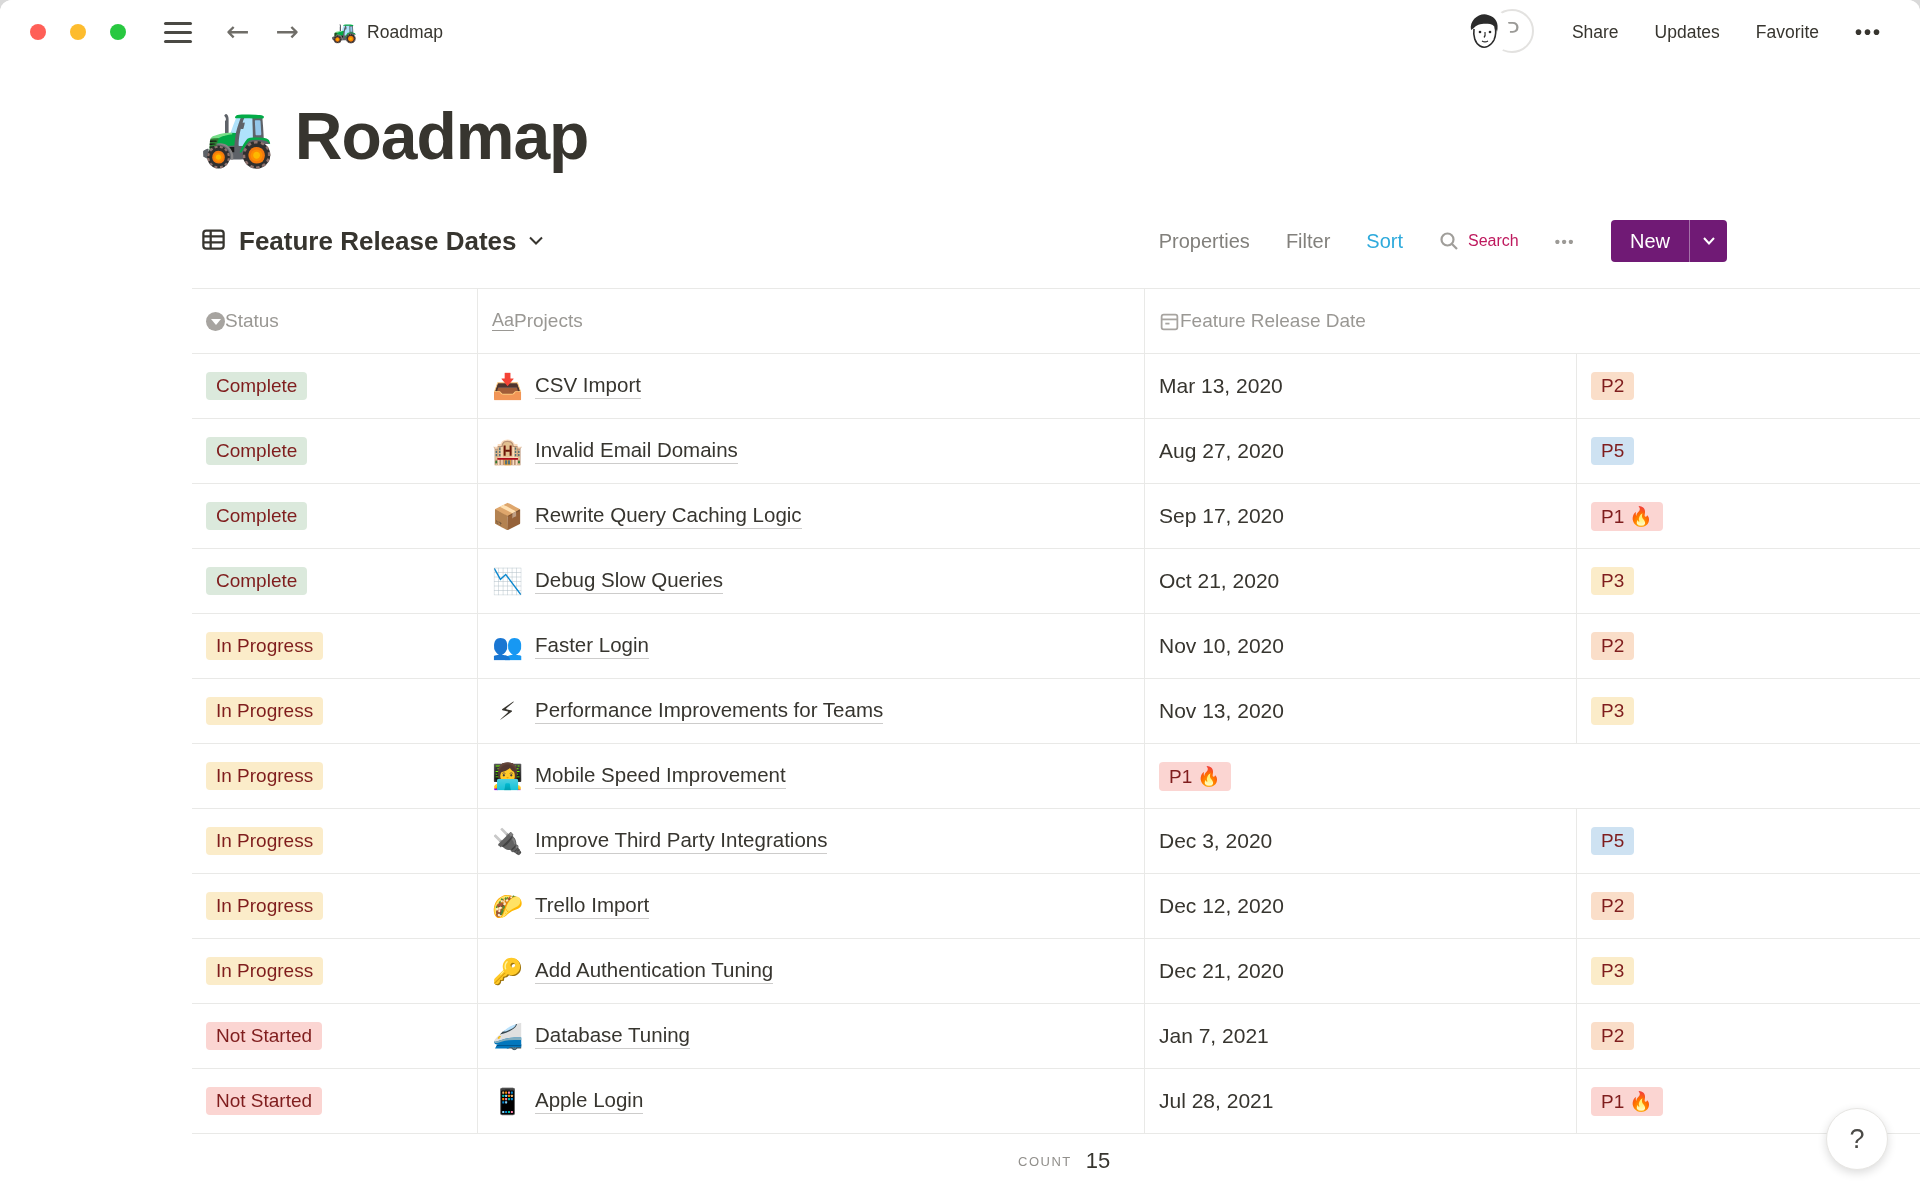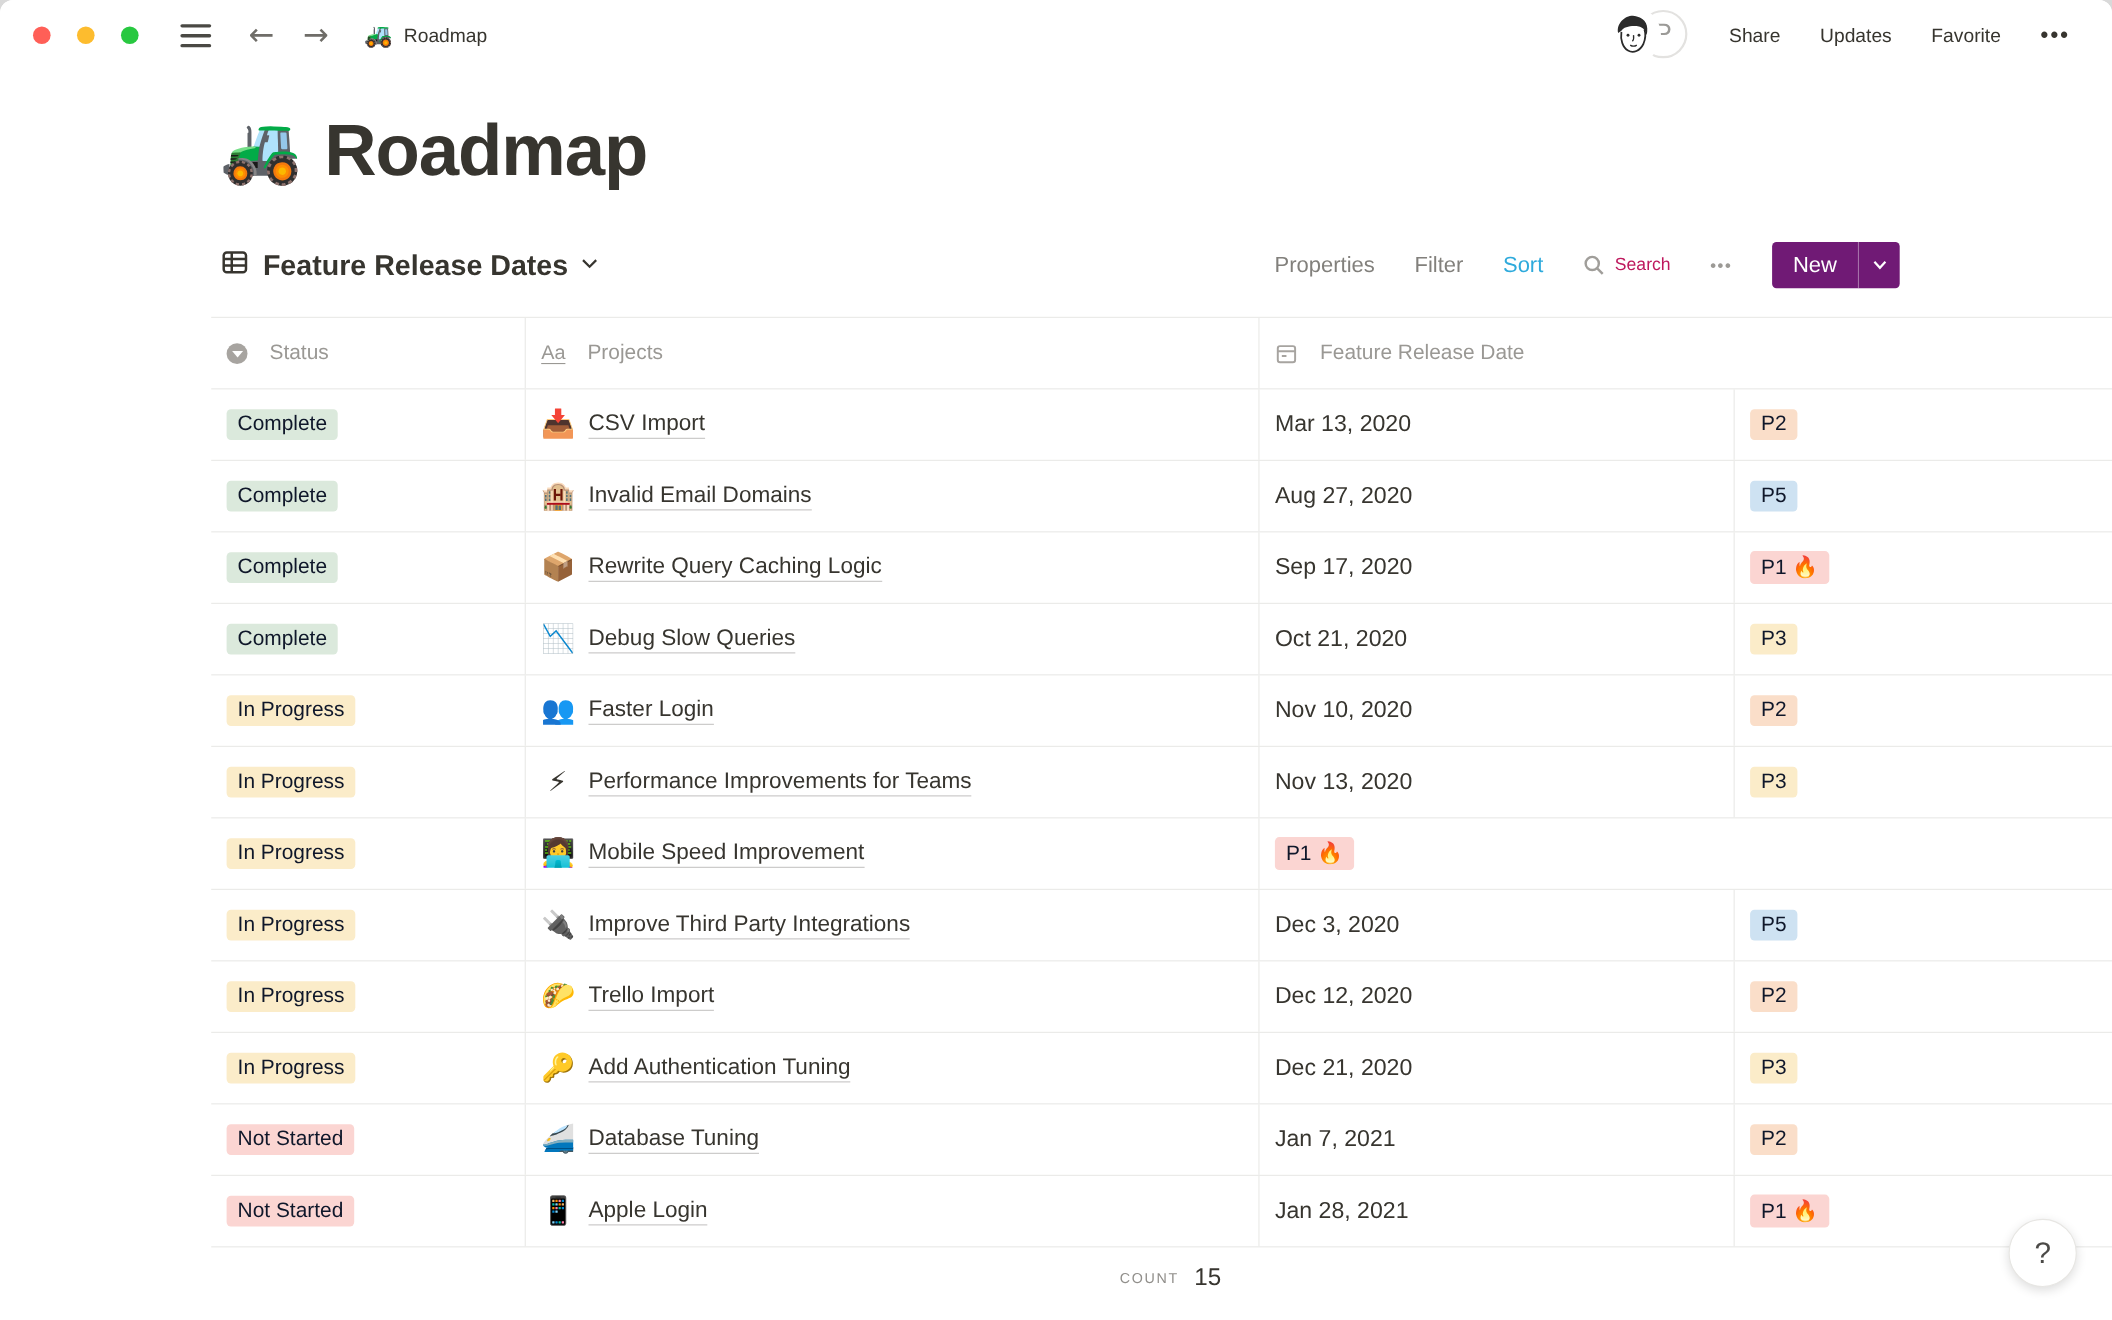--- a/index.html
+++ b/index.html
@@ -41,25 +41,25 @@
   .tb-ellipsis { background:none; border:none; font-size:15px; letter-spacing:1.5px; color:#9C9A96; cursor:pointer; font-weight:bold; }
   .new-btn { display:flex; align-items:stretch; height:42px; border-radius:4px; overflow:hidden; cursor:pointer; }
   .new-btn .new-label { display:flex; align-items:center; padding:0 19px; color:#fff; font-size:20px; font-weight:500; }
   .new-btn .nb-divider { width:1px; background:rgba(255,255,255,0.38); }
   .new-btn .nb-chev { width:37px; display:flex; align-items:center; justify-content:center; }
 
   
   .table { margin:26px 0 0 192px; width:1728px; }
   .trow { display:grid; grid-template-columns:286px 667px 432px 343px; }
   .thead { border-top:1px solid #E9E9E7; border-bottom:1px solid #E9E9E7; }
-  .th { height:64px; display:flex; align-items:center; gap:20px; padding-left:14px; font-size:19px; color:#9A9894; cursor:pointer; }
+  .th { height:64px; display:flex; align-items:center; gap:0; padding-left:14px; font-size:19px; color:#9A9894; cursor:pointer; }
   .th:not(:last-child), .td:not(:last-child) { border-right:1px solid #E9E9E7; }
   .tr { border-bottom:1px solid #E9E9E7; }
   .td { height:64px; display:flex; align-items:center; padding-left:14px; cursor:pointer; }
-  .badge { display:inline-block; padding:3px 10px; border-radius:4px; font-size:19px; color:#0f172a; white-space:nowrap; }
+  .badge { display:inline-block; padding:3px 10px; border-radius:4px; font-size:19px; color:#7f1d1d; white-space:nowrap; }
   .proj { display:flex; align-items:center; gap:13px; }
   .proj .p-emoji { font-size:25px; width:30px; text-align:center; }
   .proj .txt { font-size:20.5px; font-weight:500; color:#37352F; border-bottom:1.5px solid rgba(55,53,47,0.25); padding-bottom:1px; }
   .td.date { font-size:21px; color:#37352F; }
 
   .sel-icon { width:19px; height:19px; border-radius:50%; background:#A7A4A0; display:inline-flex; align-items:center; justify-content:center; flex:none; }
   .sel-icon i { display:block; width:0; height:0; border-left:5px solid transparent; border-right:5px solid transparent; border-top:6px solid #fff; margin-top:1px; }
   .aa-icon { font-size:18px; color:#9A9894; border-bottom:1.5px solid #9A9894; line-height:1.1; flex:none; }
 
   .tfoot { height:54px; display:flex; align-items:center; gap:14px; padding-left:826px; }
@@ -359,21 +359,21 @@
   <div class="trow tr">
     <div class="td">
       <span class="badge" style="background: rgb(251, 213, 210);">Not Started</span>
     </div>
     <div class="td">
       <span class="proj">
         <span class="p-emoji">📱</span>
         <span class="txt">Apple Login</span>
       </span>
     </div>
-    <div class="td date">Jan 28, 2021</div>
+    <div class="td date">Jul 28, 2021</div>
     <div class="td">
       <span class="badge" style="background: rgb(251, 213, 210);">P1 🔥</span>
     </div>
   </div>
 </div>
 
     <div class="tfoot">
       <span class="count-label">COUNT</span>
       <span class="count-value">15</span>
     </div>

